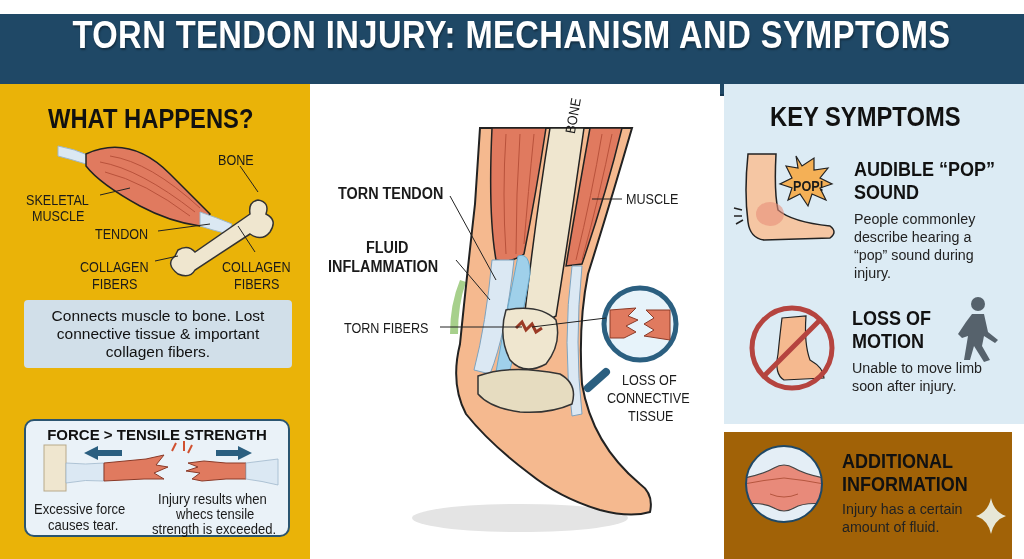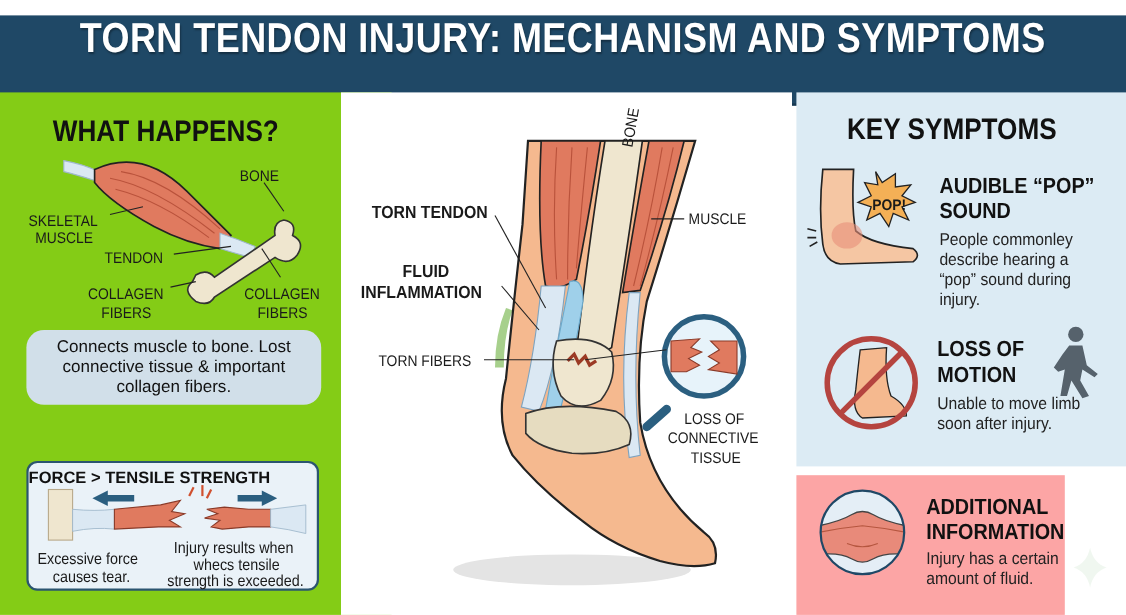--- a/index.html
+++ b/index.html
@@ -12,58 +12,58 @@
     display: flex; align-items: flex-start; justify-content: center; margin-top: 14px;
   }
   .header h1 {
     color: #ffffff; font-size: 38px; font-weight: bold; letter-spacing: 0.5px;
     text-shadow: 1px 2px 2px rgba(0,0,0,0.35);
     transform: scaleX(0.86); white-space: nowrap;
   }
 
   .left-panel {
     position: absolute; left: 0; top: 84px; width: 356px; height: 475px;
-    background: #84cc16;
+    background: #eab308;
   }
   .center-panel {
     position: absolute; left: 310px; top: 84px; width: 410px; height: 475px;
     background: #ffffff;
   }
   .right-top {
     position: absolute; left: 724px; top: 84px; width: 360px; height: 340px;
     background: #dcebf4;
   }
   .right-bottom {
-    position: absolute; left: 724px; top: 432px; width: 244px; height: 127px;
-    background: #fca5a5;
+    position: absolute; left: 724px; top: 432px; width: 288px; height: 127px;
+    background: #a16207;
   }
 
   .section-title {
     position: absolute; font-weight: bold; font-size: 27px; color: #111;
     transform: scaleX(0.88); transform-origin: left center; white-space: nowrap;
   }
 
   .label {
     position: absolute; font-size: 14px; color: #1a1a1a; line-height: 16px;
     transform: scaleX(0.9); transform-origin: left top; white-space: nowrap;
   }
   .label.bold { font-weight: bold; font-size: 16px; line-height: 19px; }
 
   .info-box {
-    position: absolute; left: 24px; background: #d1dfe9; border-radius: 16px;
+    position: absolute; left: 24px; background: #d1dfe9; border-radius: 4px;
     text-align: center; font-size: 15.5px; line-height: 18px; color: #111;
     display: flex; align-items: center; justify-content: center; padding: 4px 8px;
   }
 
   .force-box {
     position: absolute; left: 24px; top: 419px; width: 266px; height: 118px;
     border: 2px solid #2b5570; border-radius: 10px; background: #eaf2f8;
   }
   .force-title {
-    position: absolute; left: 0; width: 100%; top: 5px; text-align: left;
+    position: absolute; left: 0; width: 100%; top: 5px; text-align: center;
     font-weight: bold; font-size: 15px; color: #111;
   }
 
   .sym-title {
     position: absolute; font-weight: bold; font-size: 20px; line-height: 23px; color: #111;
     transform: scaleX(0.9); transform-origin: left top; white-space: nowrap;
   }
   .sym-desc {
     position: absolute; font-size: 15.5px; line-height: 18px; color: #222;
     transform: scaleX(0.92); transform-origin: left top; white-space: nowrap;

